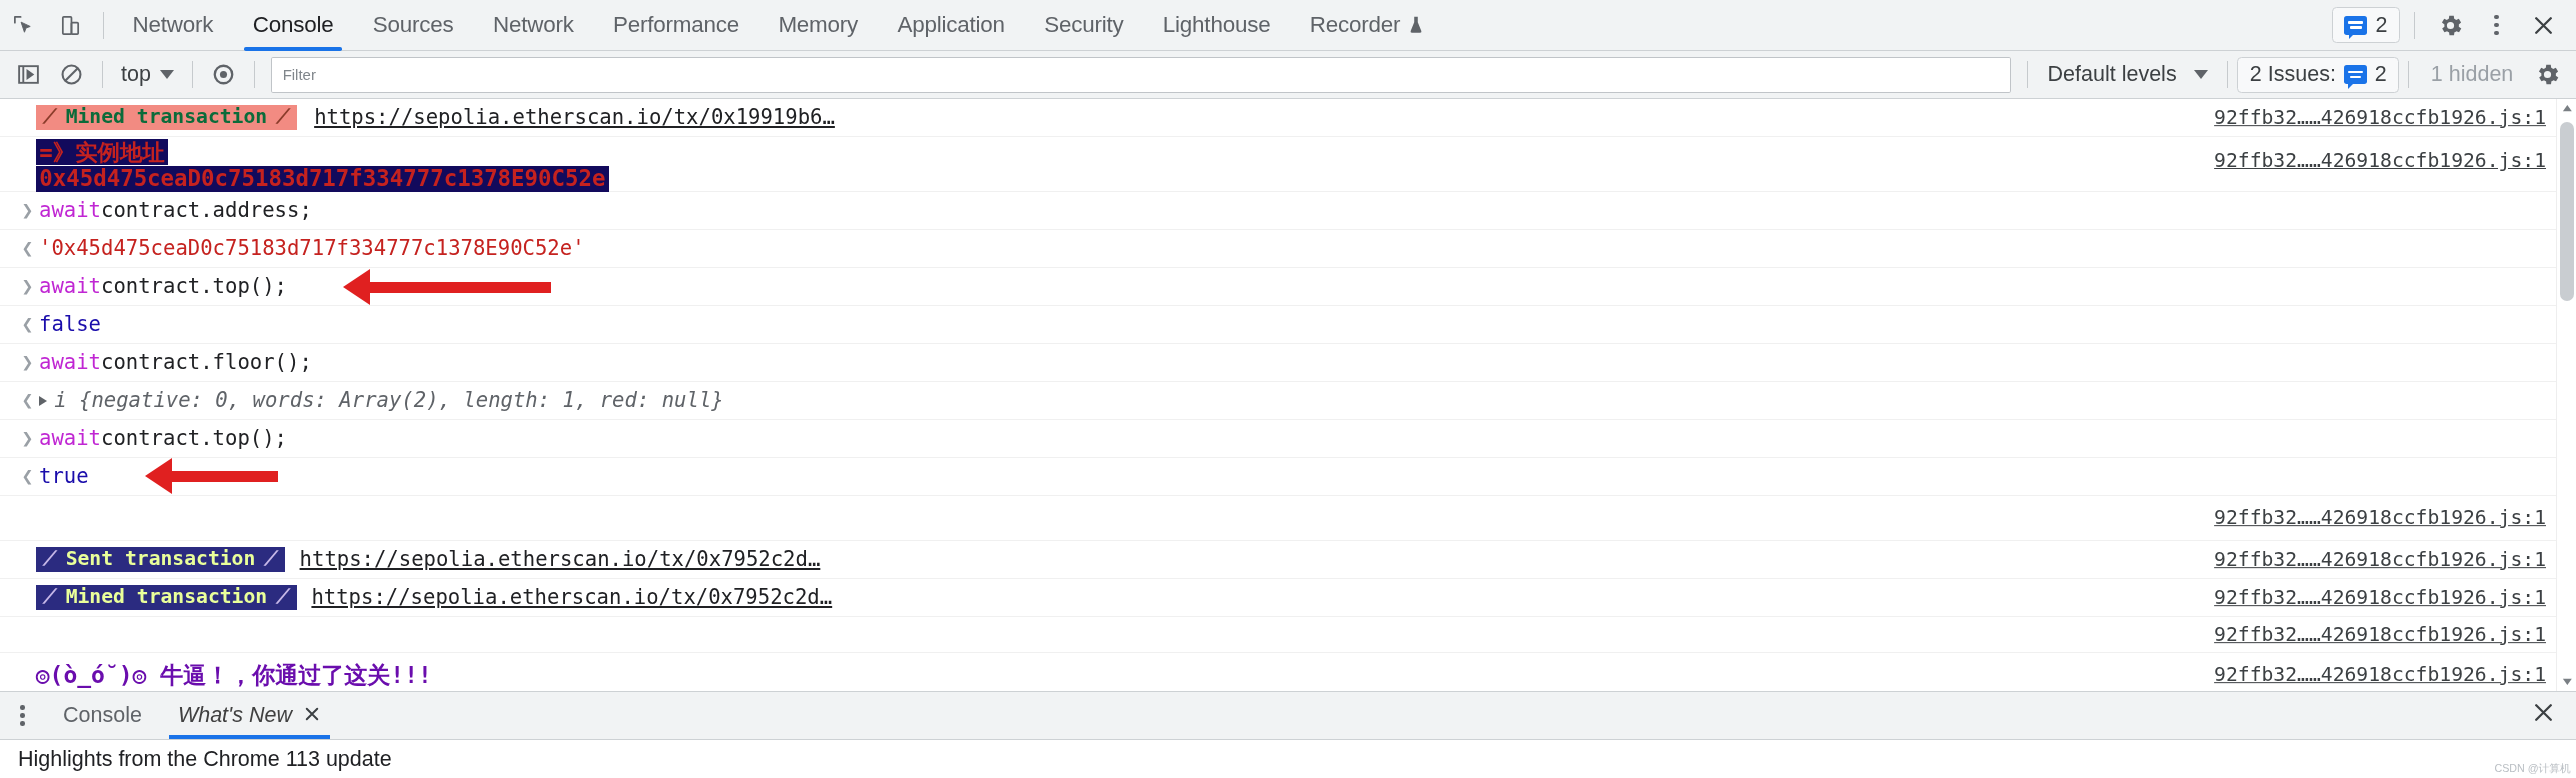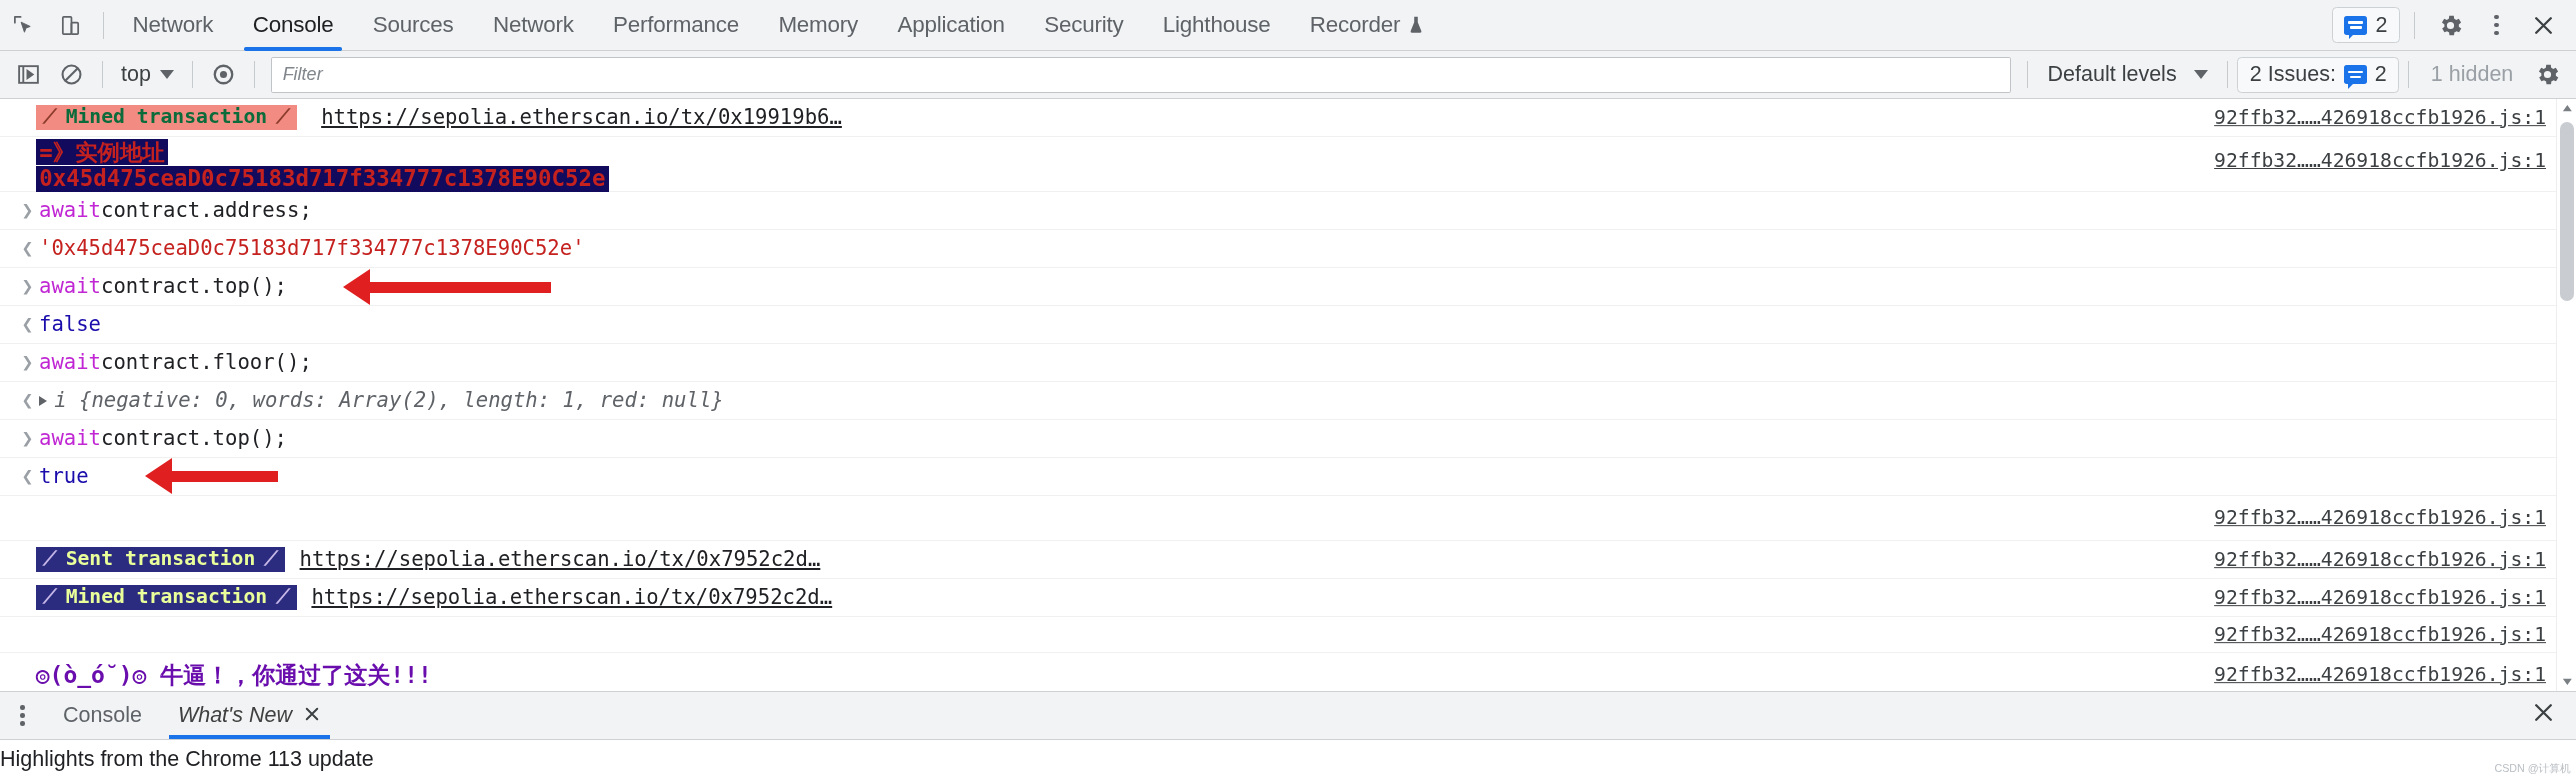--- a/index.html
+++ b/index.html
@@ -76,24 +76,23 @@
   }
   .fb-btn { width:43px; height:43px; display:flex; align-items:center; justify-content:center; flex:0 0 auto;}
   .ctx-select {
     display:flex; align-items:center; gap:9px;
     font-size:21.5px; color:#3c4043; padding: 0 9px; height:38px;
   }
   .caret { width:0; height:0; border-left:7.2px solid transparent; border-right:7.2px solid transparent; border-top:9px solid #5f6368; }
   .filter-input {
     flex:1 1 auto; height:36px; margin:0 7.2px;
     background:#fff; border:0.9px solid #c0c4c8; border-radius:1.8px;
-    font-size:18px; color:#202124; padding:0 10.7px;
+    font-size:15px; color:#202124; padding:0 10.7px;
     font-family:"Liberation Sans", sans-serif;
     outline:none;
-    font-style:italic;
   }
   .filter-input::placeholder { color:#80868b; }
   .levels {
     display:flex; align-items:center; gap:17px;
     font-size:21.5px; color:#3c4043; padding:0 10.7px; height:38px; white-space:nowrap;
   }
   .hidden-count { font-size:21.5px; color:#9aa0a6; padding:0 12.5px; white-space:nowrap;}
 
   
   .console {
@@ -179,21 +178,21 @@
   .drawer-tabs { height:47px; display:flex; align-items:center; position:relative; }
   .dmore { width:45px; height:45px; display:flex; align-items:center; justify-content:center; }
   .dtab {
     height:47px; display:flex; align-items:center; gap:10.7px;
     padding:0 18px; font-size:21.5px; color:#5f6368; position:relative; white-space:nowrap;
   }
   .dtab.active { color:#404040;font-style:italic; }
   .dtab.active::after{ content:""; position:absolute; left:9px; right:9px; bottom:0; height:3.6px; background:#1a73e8;}
   .dclose { font-size:20.6px; color:#3c4043; }
   .dclose-right { margin-left:auto; padding-right:19.7px; font-size:27px; color:#3c4043; }
-  .drawer-body { background:#fff; border-top:0.9px solid #cdd1d4; height:39px; display:flex; align-items:center; }
+  .drawer-body { background:#fff; border-top:0.9px solid #cdd1d4; height:39px; display:flex; align-items:center; padding-left:18px; }
   .drawer-body span { font-size:21.5px; color:#202124; }
   .wm { position:absolute; right:5.4px; bottom:1.8px; font-size:10.7px; color:#b9bec3; font-family:"Liberation Sans",sans-serif; }
   .dots3 { display:flex; flex-direction:column; gap:3.6px; align-items:center; }
   .dots3 i { width:4.5px; height:4.5px; background:#5f6368; border-radius:50%; display:block;}
 </style>
 </head>
 <body>
 
 <div id="app">
 
@@ -332,21 +331,21 @@
 
   <div class="console">
 
     <div class="msg" style="height:38px;">
       <div class="body" style="margin-left:19.7px;">
         <span class="chip salmon">
           <span class="mark">⟋</span>
           <span>Mined transaction</span>
           <span class="mark">⟋</span>
         </span>
-        <a class="lnk" style="margin-left:24px;">https://sepolia.etherscan.io/tx/0x19919b6…</a>
+        <a class="lnk" style="margin-left:17px;">https://sepolia.etherscan.io/tx/0x19919b6…</a>
       </div>
       <a class="src">92ffb32……426918ccfb1926.js:1</a>
     </div>
 
     <div class="msg" style="height:55px; align-items:flex-start; padding-top:1.8px;">
       <div class="body" style="margin-left:19.7px; flex-direction:column; align-items:flex-start; gap:0;">
         <span class="bigstyled hl-navy">=》实例地址</span>
         <span class="bigstyled hl-navy" style="margin-top:0.9px;">0x45d475ceaD0c75183d717f334777c1378E90C52e</span>
       </div>
       <a class="src" style="top:14.3px; transform:none;">92ffb32……426918ccfb1926.js:1</a>

